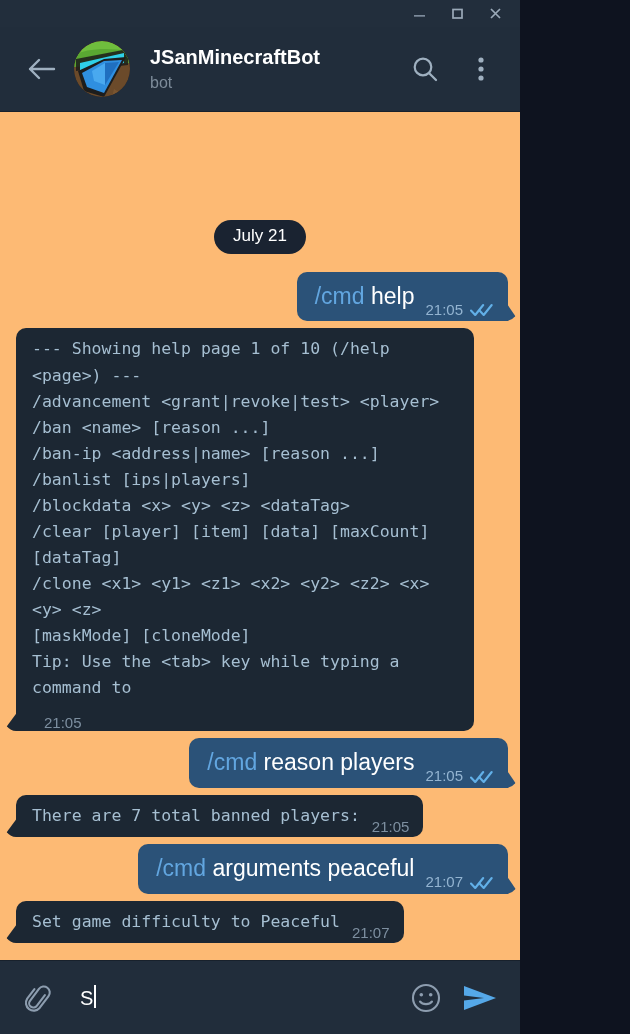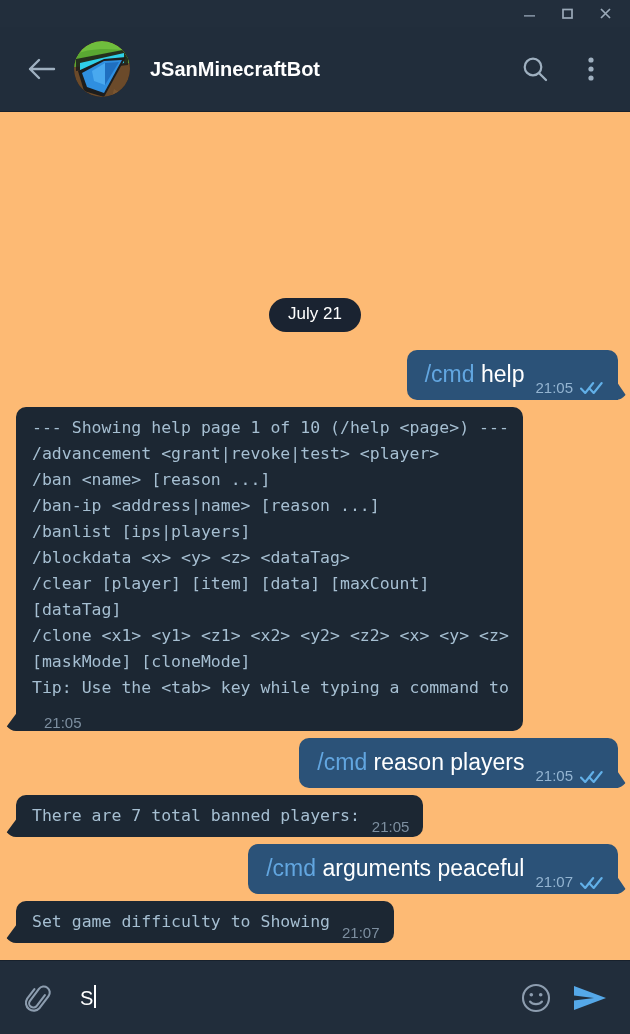--- a/index.html
+++ b/index.html
@@ -7,21 +7,21 @@
   html, body {
     width: 630px;
     height: 1034px;
     overflow: hidden;
     background: #0e131f;
     font-family: "Liberation Sans", sans-serif;
   }
 
   #app {
     position: relative;
-    width: 630px;
+    width: 520px;
     height: 1034px;
     display: flex;
     flex-direction: column;
     background: #0e131f;
   }
 
   
   .titlebar {
     height: 27px;
     flex: 0 0 27px;
@@ -320,20 +320,21 @@
           <path d="M18 30 L31 22 L31 44 L20 40 Z" fill="#49a9ef"></path>
           <path d="M31 22 L45 21 L31 44 Z" fill="#1f6fc0"></path>
           <path d="M0 44 C10 50, 20 56, 26 56 L0 56 Z" fill="#7a5530"></path>
           <path d="M40 48 C46 52, 52 54, 56 54 L56 56 L38 56 Z" fill="#7a5530"></path>
         </g>
       </svg>
     </div>
 
     <div class="peer-info">
       <div class="peer-name">JSanMinecraftBot</div>
+      <div class="peer-status">bot</div>
     </div>
 
     <div class="header-actions">
       <div class="hdr-icon">
         <svg width="30" height="30" viewBox="0 0 30 30">
           <circle cx="13" cy="13" r="8.3" fill="none" stroke="#9fb0c0" stroke-width="2.2"></circle>
           <path d="M19.2 19.2 L26 26" stroke="#9fb0c0" stroke-width="2.3" stroke-linecap="round"></path>
         </svg>
       </div>
       <div class="hdr-icon">
@@ -400,21 +401,21 @@
               <span class="time">21:07</span>
               <span class="ticks">
                 <svg width="24" height="14" viewBox="0 0 24 14">
                   <path d="M1 7.5 L5.2 12 L13.2 2" fill="none" stroke="#62b0e8" stroke-width="2.1" stroke-linecap="round" stroke-linejoin="round"></path>
                   <path d="M9.5 7.5 L13.7 12 L21.7 2" fill="none" stroke="#62b0e8" stroke-width="2.1" stroke-linecap="round" stroke-linejoin="round"></path>
                 </svg>
               </span>
             </span></div>
         </div>
         <div class="row in">
-          <div class="bubble in mono-bubble" id="msg-difficulty-result"><span class="mono-text"></span><span class="mono-text" style="display: inline;">Set game difficulty to Showing</span><span style="display:inline"></span><span class="meta">
+          <div class="bubble in mono-bubble" id="msg-difficulty-result"><span class="mono-text"></span><span class="mono-text" style="display: inline;">Set game difficulty to Peaceful</span><span style="display:inline"></span><span class="meta">
               <span class="time">21:07</span>
             </span></div>
         </div>
       </div>
   </div>
 
   <div class="composer">
     <div class="attach-btn">
       <svg width="30" height="30" viewBox="0 0 30 30">
         <path d="M21.5 11 L12 20.5 a4.2 4.2 0 0 1-6-6 L16.5 4 a6 6 0 0 1 8.5 8.5 L14.5 23 a7.8 7.8 0 0 1-11-11 L12 3.5" fill="none" stroke="#8d9daf" stroke-width="2.1" stroke-linecap="round" stroke-linejoin="round" transform="translate(1,2) rotate(-8 15 15)"></path>

